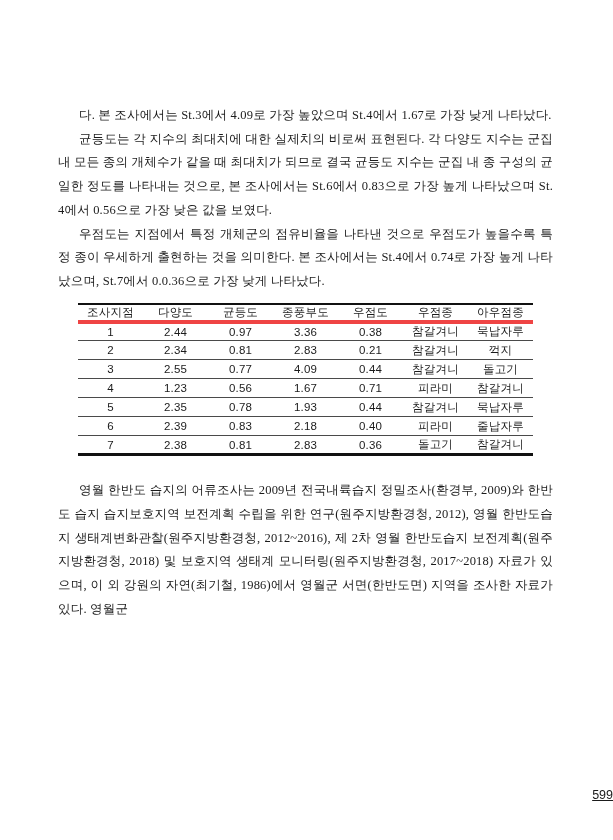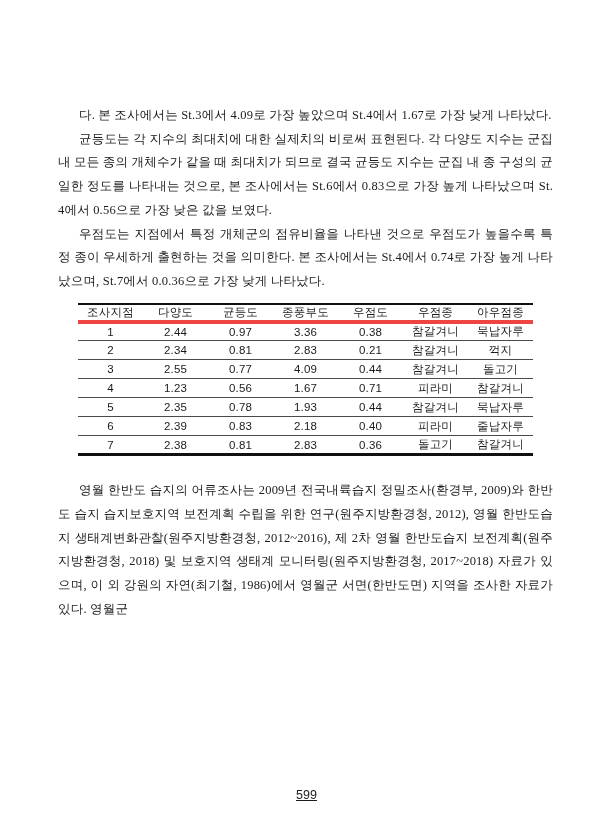--- a/index.html
+++ b/index.html
@@ -64,21 +64,21 @@
     line-height: 21px;
     letter-spacing: 0.5px;
     color: #141414;
   }
   .section-paras { margin-top: 23px; }
   .page-number {
     position: absolute;
     bottom: 38px;
     left: 0;
     width: 100%;
-    text-align: center;
+    text-align: right;
     font-family: "Liberation Sans", "DejaVu Sans", sans-serif;
     font-size: 12.5px;
     color: #1b1b1b;
     text-decoration: underline;
   }
 </style>
 </head>
 <body>
 
 <div class="page">

